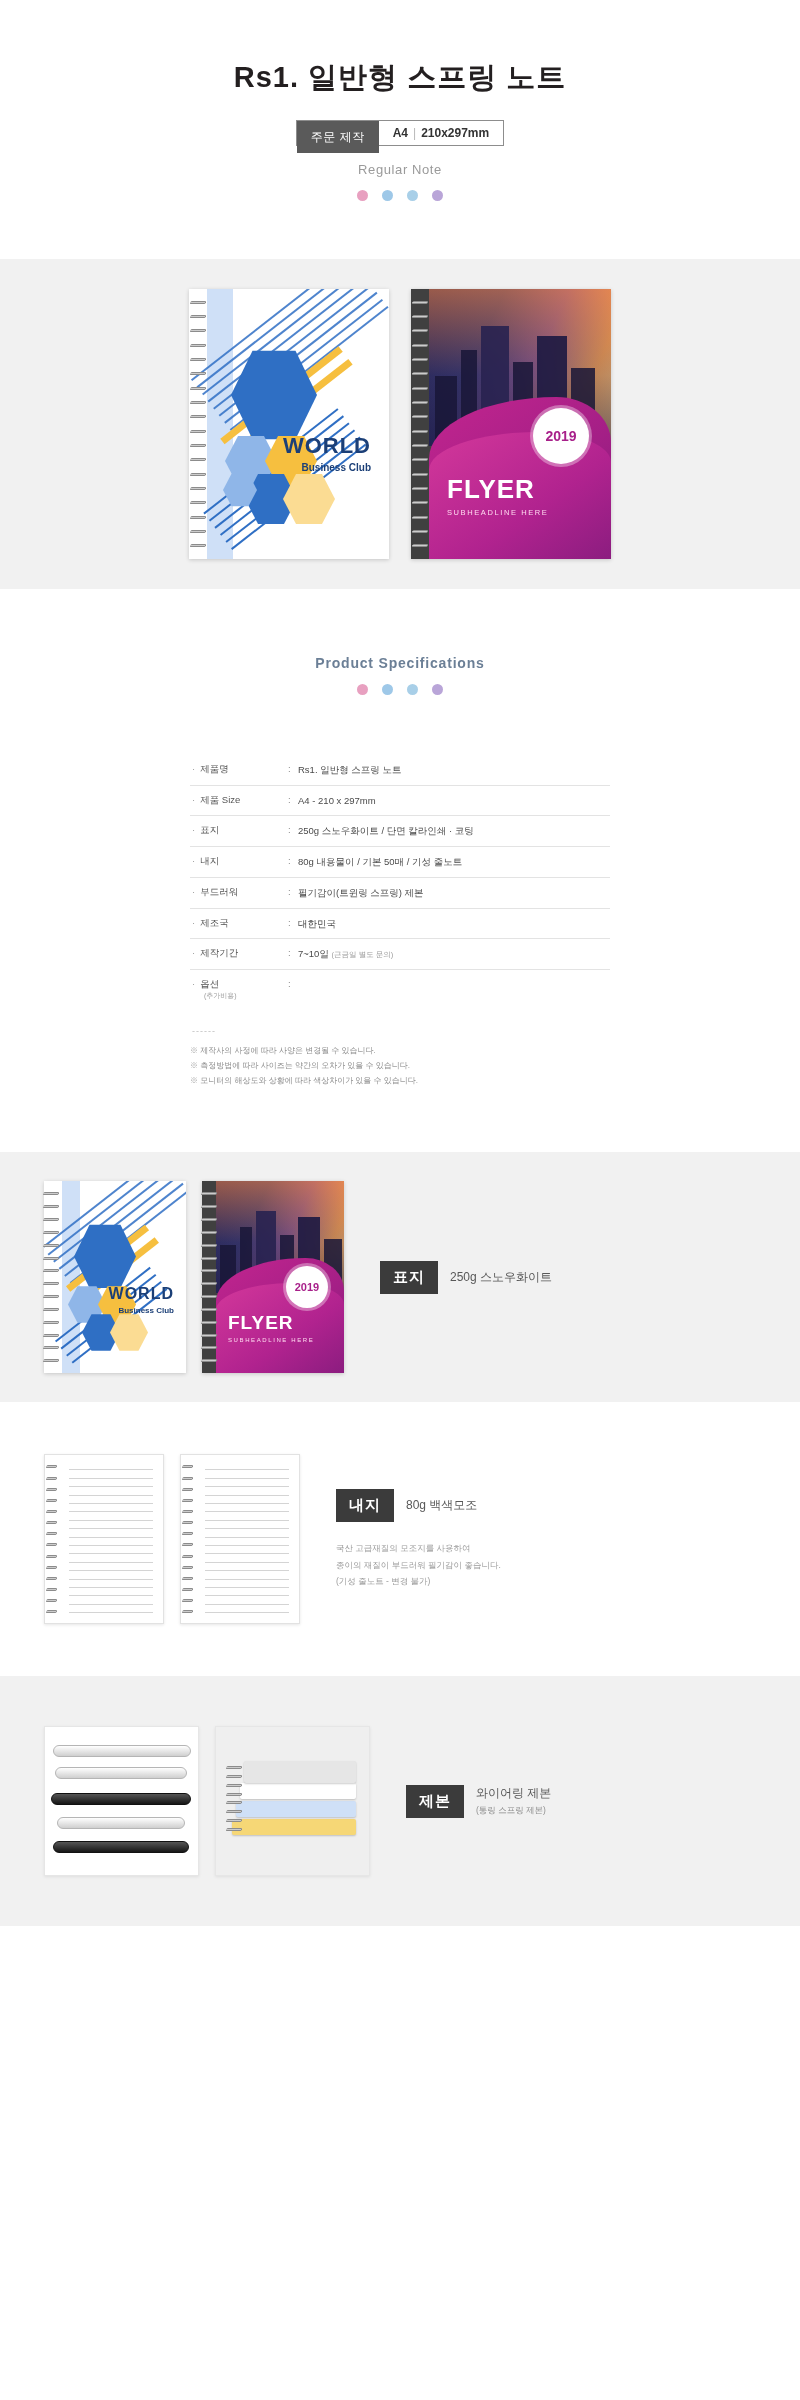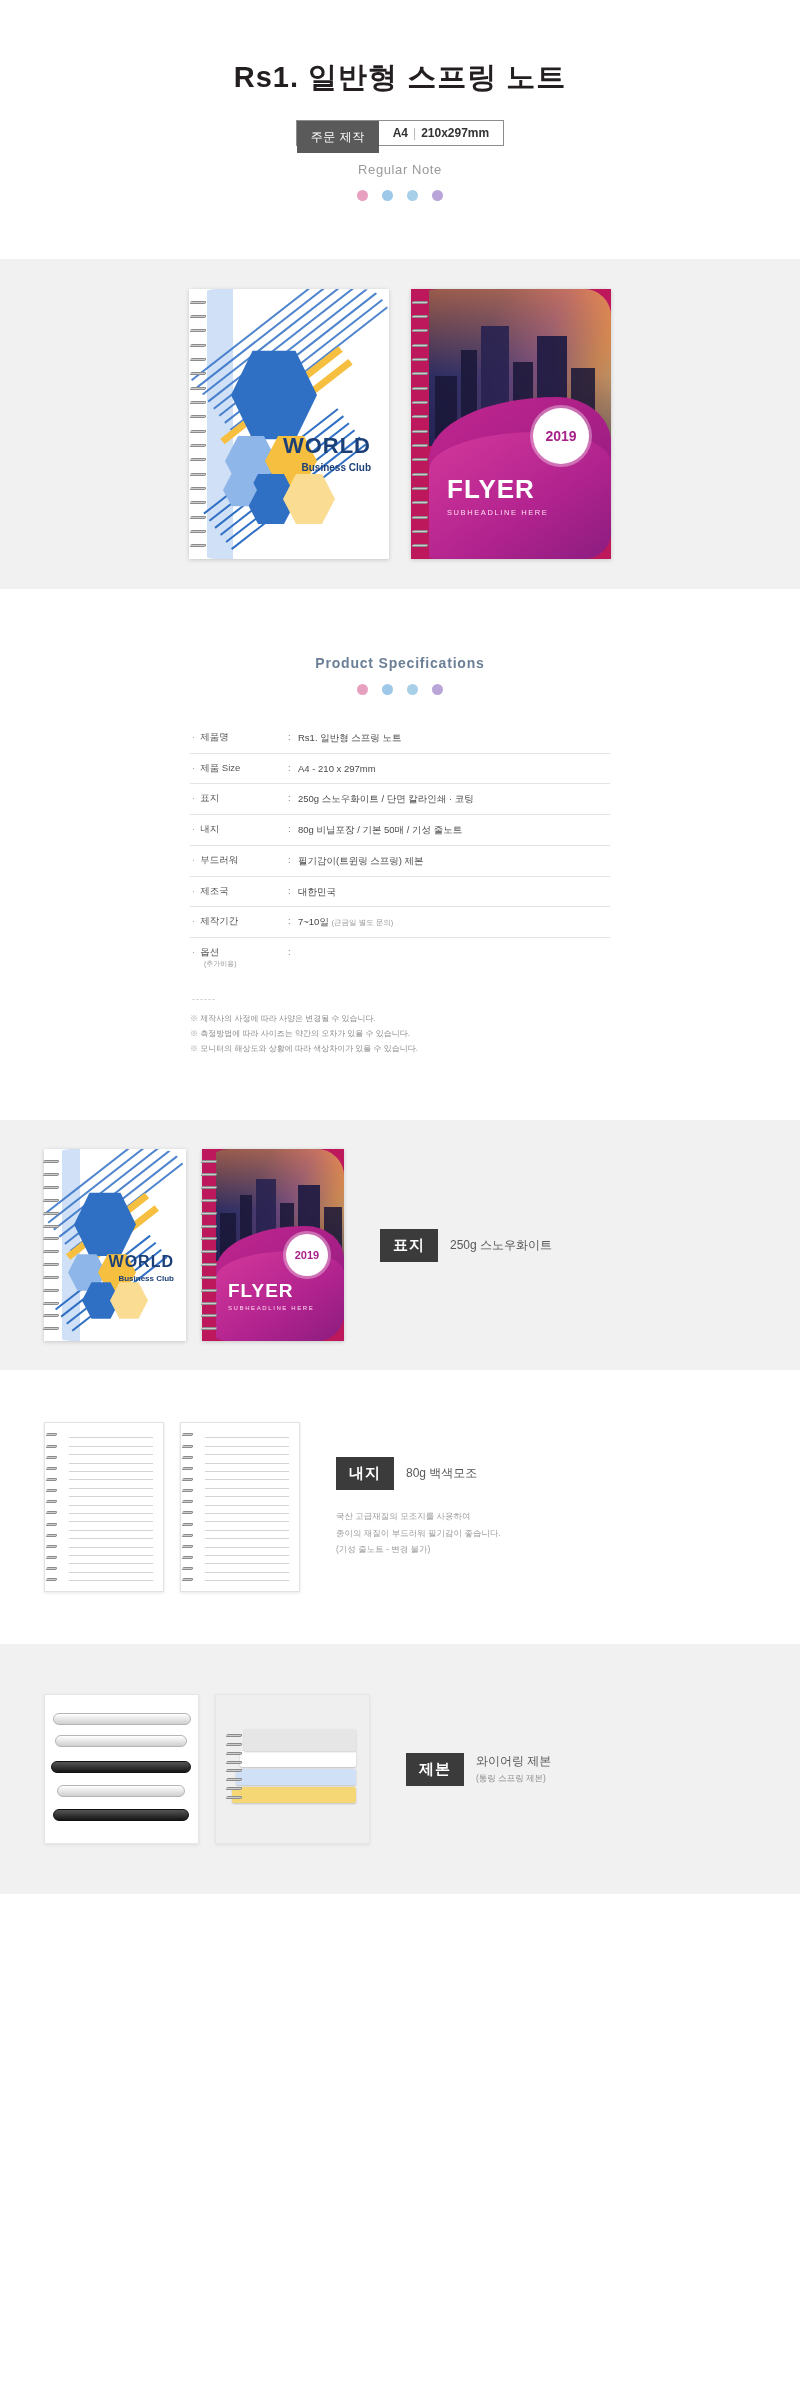--- a/index.html
+++ b/index.html
@@ -106,21 +106,21 @@
   .spiral i {
     display: block;
     width: 16px;
     height: 3px;
     border-radius: 2px;
     background: linear-gradient(to bottom, #fff, #9a9a9a);
     border: 1px solid #8c8c8c;
     border-left: none;
     transform: skewX(-18deg);
   }
-  .book-inner { position: absolute; inset: 0; overflow: hidden; border-radius: 27px; }
+  .book-inner { position: absolute; inset: 0; overflow: hidden; }
 
   
   .c1 { background: #ffffff; }
   .c1 .stripe-blue {
     position: absolute; left: 18px; top: 0; bottom: 0; width: 26px;
     background: #cfe0f7;
   }
   .c1 .lines {
     position: absolute; right: -30px; top: 12px; width: 200px; height: 160px;
     transform: rotate(-38deg);
@@ -150,21 +150,21 @@
   .hex.y  { background:#f6bf3f; }
   .hex.ly { background:#fbdc93; }
   .c1 .title {
     position: absolute; right: 18px; bottom: 86px; text-align: right;
     color: #1b3f77;
   }
   .c1 .title .t1 { font-size: 22px; font-weight: bold; letter-spacing: 1px; }
   .c1 .title .t2 { font-size: 10px; font-weight: bold; margin-top: 3px; }
 
   
-  .c2 { background: #be185d; }
+  .c2 { background: #404040; }
   .c2 .photo {
     position: absolute; left: 18px; right: 0; top: 0; height: 58%;
     background:
       linear-gradient(to bottom, rgba(244,130,60,.55), rgba(30,25,70,.25) 55%, rgba(20,18,60,.6)),
       linear-gradient(115deg, #2b2b5e 0%, #3c3b72 30%, #8a5b8f 55%, #f2a55a 80%, #f9d08a 100%);
     overflow: hidden;
   }
   .c2 .photo .bldg {
     position: absolute; bottom: 0; background: rgba(25,22,55,.85);
   }
@@ -192,21 +192,21 @@
   }
   .c2 .flyer .f1 { font-size: 26px; font-weight: bold; letter-spacing: 1px; }
   .c2 .flyer .f2 { font-size: 7.5px; letter-spacing: 1.6px; margin-top: 3px; color:#ffd9f0;}
 
   
   .spec-wrap { padding: 44px 0 40px; text-align: center; }
   .spec-title {
     font-size: 14px; color: #6b7f96; letter-spacing: .8px; font-weight: bold;
   }
   .spec-table {
-    margin: 28px auto 0;
+    margin: 60px auto 0;
     width: 420px;
     text-align: left;
     font-size: 9.5px;
     color: #4a4a4a;
   }
   .spec-row {
     display: flex;
     border-bottom: 1px solid #e3e3e3;
     padding: 8px 2px 7px;
     align-items: flex-start;
@@ -419,21 +419,21 @@
 
       <div class="spec-row">
         <div class="spec-key"><span class="bullet">·</span><span>표지</span></div>
         <div class="spec-colon">:</div>
         <div class="spec-val">250g 스노우화이트 / 단면 칼라인쇄 · 코팅</div>
       </div>
 
       <div class="spec-row">
         <div class="spec-key"><span class="bullet">·</span><span>내지</span></div>
         <div class="spec-colon">:</div>
-        <div class="spec-val">80g 비닐포장 / 기본 50매 / 기성 줄노트</div>
+        <div class="spec-val">80g 내용물이 / 기본 50매 / 기성 줄노트</div>
       </div>
 
       <div class="spec-row">
         <div class="spec-key"><span class="bullet">·</span><span>부드러워</span></div>
         <div class="spec-colon">:</div>
         <div class="spec-val">필기감이(트윈링 스프링) 제본</div>
       </div>
 
       <div class="spec-row">
         <div class="spec-key"><span class="bullet">·</span><span>제조국</span></div>

